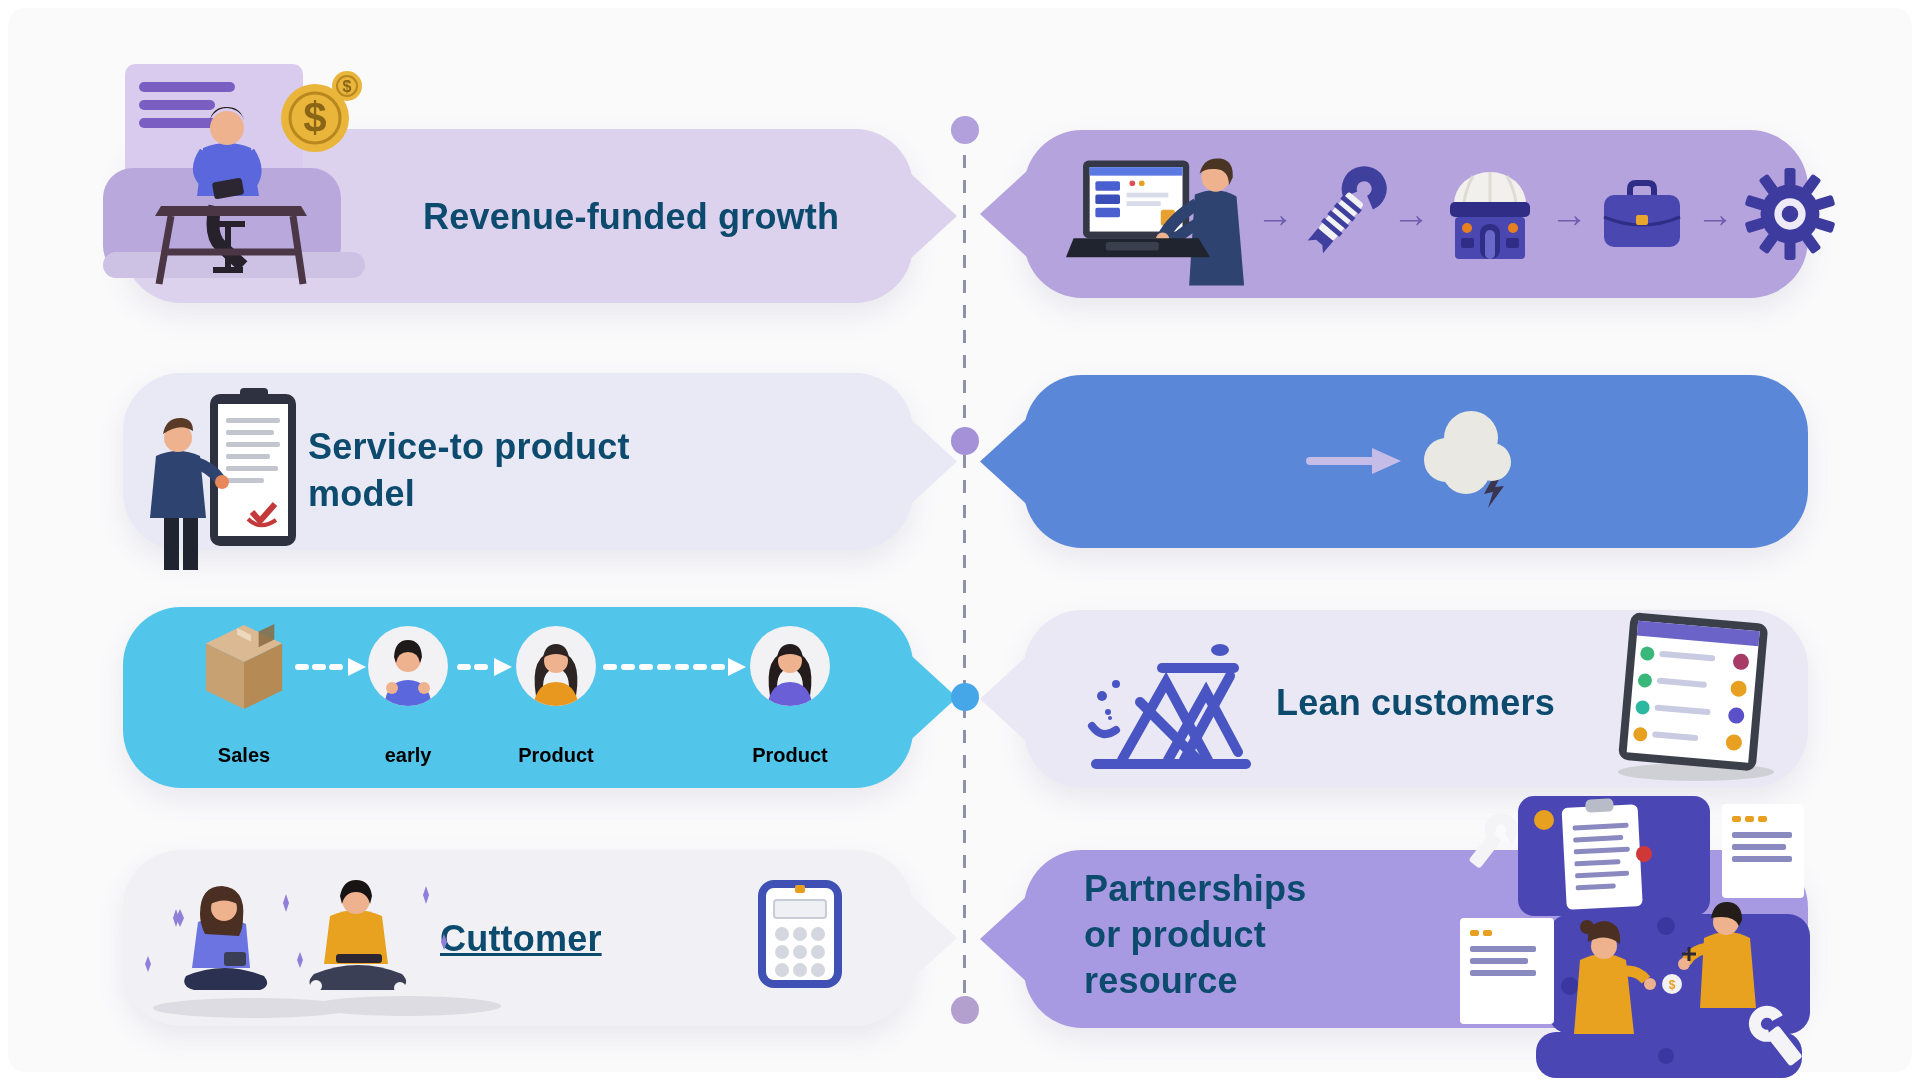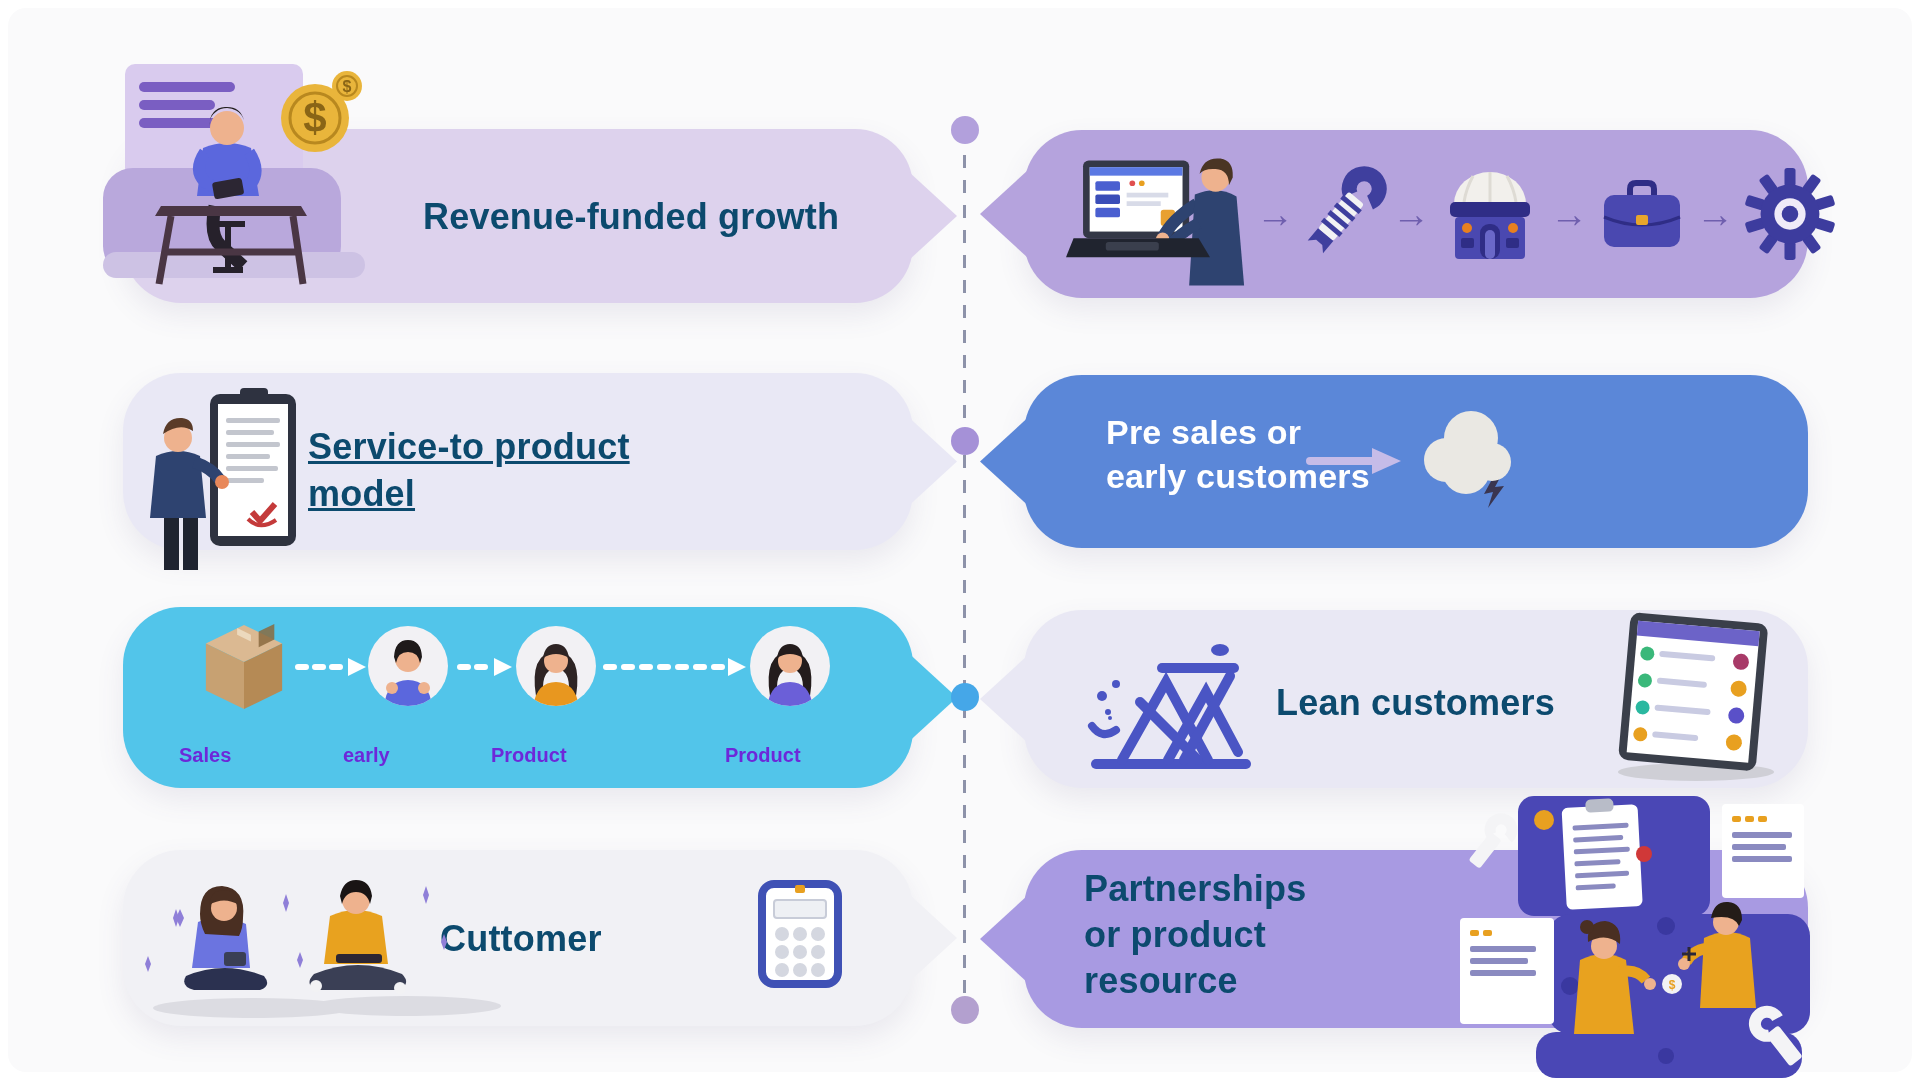--- a/index.html
+++ b/index.html
@@ -14,21 +14,21 @@
   .title{position:absolute;font-weight:800;color:#0c4a6e;font-size:36px;line-height:1.3;letter-spacing:.2px;}
   .title.white{color:#ffffff;}
 
   .timeline-line{position:absolute;left:955px;top:122px;width:3px;height:880px;z-index:6;
      background:repeating-linear-gradient(180deg,#8d92a9 0 13px,rgba(0,0,0,0) 13px 25px);}
   .timeline-dot{position:absolute;width:28px;height:28px;border-radius:50%;left:943px;z-index:7;}
 
   .flow{position:absolute;left:1058px;top:130px;height:152px;display:flex;align-items:center;gap:10px;}
   .flow-arrow{font-size:38px;font-weight:800;color:#6f5fae;line-height:1;}
 
-  .step-label{position:absolute;width:130px;font-size:20px;font-weight:800;color:#6d28d9;top:736px;}
+  .step-label{position:absolute;width:130px;text-align:center;font-size:20px;font-weight:800;color:#000000;top:736px;}
   .illus{position:absolute;}
   svg{display:block;overflow:visible;}
 </style>
 </head>
 <body>
 
 <div id="stage">
   <div id="canvas">
 
     <div class="bubble" style="left: 115px; top: 121px; width: 790px; height: 174px; background: rgb(221, 210, 237);">
@@ -59,21 +59,21 @@
         <path d="M106,70 a18,18 0 0 1 35,-6 q-4,-14 -19,-13 q-15,1 -16,19z" fill="#241f1f"></path>
         <rect x="110" y="124" width="30" height="17" rx="3" fill="#2c2633" transform="rotate(-10 125 132)"></rect>
         <polygon points="58,150 198,150 204,160 52,160" fill="#4a3644"></polygon>
         <path d="M68,160 L56,228 M190,160 L200,228 M62,196 h136" stroke="#4a3644" stroke-width="7" fill="none"></path>
       </svg>
     </div>
 
     <div class="bubble" style="left: 115px; top: 365px; width: 790px; height: 177px; background: rgb(233, 232, 245);">
       <div class="tail tail-right" style="background: rgb(233, 232, 245);"></div>
     </div>
-    <div class="title" style="left:300px;top:416px;text-decoration:underline;">
+    <div class="title" style="left:300px;top:416px;">
       <span>Service-to product</span><br>
       <span>model</span>
     </div>
     <div class="illus" style="left:140px;top:378px;width:170px;height:190px;">
       <svg width="170" height="190" viewBox="0 0 170 190">
         <rect x="16" y="130" width="15" height="54" fill="#1f2430"></rect>
         <rect x="35" y="130" width="15" height="54" fill="#1f2430"></rect>
         <rect x="62" y="8" width="86" height="152" rx="10" fill="#2e3240"></rect>
         <rect x="70" y="18" width="70" height="132" fill="#ffffff"></rect>
         <rect x="92" y="2" width="28" height="14" rx="4" fill="#2e3240"></rect>
@@ -170,21 +170,21 @@
     </div>
 
     <div class="step-label" style="left:171px;">Sales</div>
     <div class="step-label" style="left:335px;">early</div>
     <div class="step-label" style="left:483px;">Product</div>
     <div class="step-label" style="left:717px;">Product</div>
 
     <div class="bubble" style="left: 115px; top: 842px; width: 790px; height: 176px; background: rgb(241, 241, 245);">
       <div class="tail tail-right" style="background: rgb(241, 241, 245);"></div>
     </div>
-    <div class="title" style="left:432px;top:908px;">Cuttomer</div>
+    <div class="title" style="left:432px;top:908px;text-decoration:underline;">Cuttomer</div>
 
     <div class="illus" style="left:130px;top:848px;width:390px;height:168px;">
       <svg width="390" height="168" viewBox="0 0 390 168">
         <ellipse cx="115" cy="152" rx="100" ry="10" fill="#dcdce2"></ellipse>
         <ellipse cx="268" cy="150" rx="95" ry="10" fill="#dcdce2"></ellipse>
         <path d="M48,120 q38,-16 78,0 q8,10 -4,14 h-66 q-14,-4 -8,-14z" fill="#2b3150"></path>
         <path d="M60,66 q24,-10 48,2 l4,44 h-58 z" fill="#6b74e0"></path>
         <path d="M62,58 q0,-28 22,-28 q24,2 21,32 q0,10 -4,18 l-34,-2 q-5,-10 -5,-20z" fill="#4a2f22"></path>
         <circle cx="86" cy="52" r="13" fill="#eeb28e"></circle>
         <path d="M71,49 q2,-15 15,-15 q13,0 15,15 q-15,-9 -30,0z" fill="#4a2f22"></path>
@@ -310,24 +310,20 @@
           </g>
           <circle cx="50" cy="50" r="17" fill="#efeaf8"></circle>
           <circle cx="50" cy="50" r="9" fill="#3d3c9e"></circle>
         </svg>
       </div>
     </div>
 
     <div class="bubble" style="left: 1016px; top: 367px; width: 784px; height: 173px; background: rgb(91, 135, 216);">
       <div class="tail tail-left" style="background: rgb(91, 135, 216);"></div>
     </div>
-    <div class="title white" style="left:1098px;top:402px;font-size:34px;">
-      <span>Pre sales or</span><br>
-      <span>early customers</span>
-    </div>
     <div class="illus" style="left:1298px;top:438px;width:95px;height:30px;">
       <svg width="95" height="30" viewBox="0 0 95 30">
         <rect x="0" y="11" width="70" height="8" rx="4" fill="#c6bce8"></rect>
         <polygon points="66,2 95,15 66,28" fill="#c6bce8"></polygon>
       </svg>
     </div>
     <div class="illus" style="left:1408px;top:390px;width:100px;height:114px;">
       <svg width="100" height="114" viewBox="0 0 100 114">
         <polygon points="80,74 68,96 77,94 72,110 88,88 79,89 87,74" fill="#3a3550"></polygon>
         <circle cx="30" cy="62" r="22" fill="#eae8e3"></circle>

